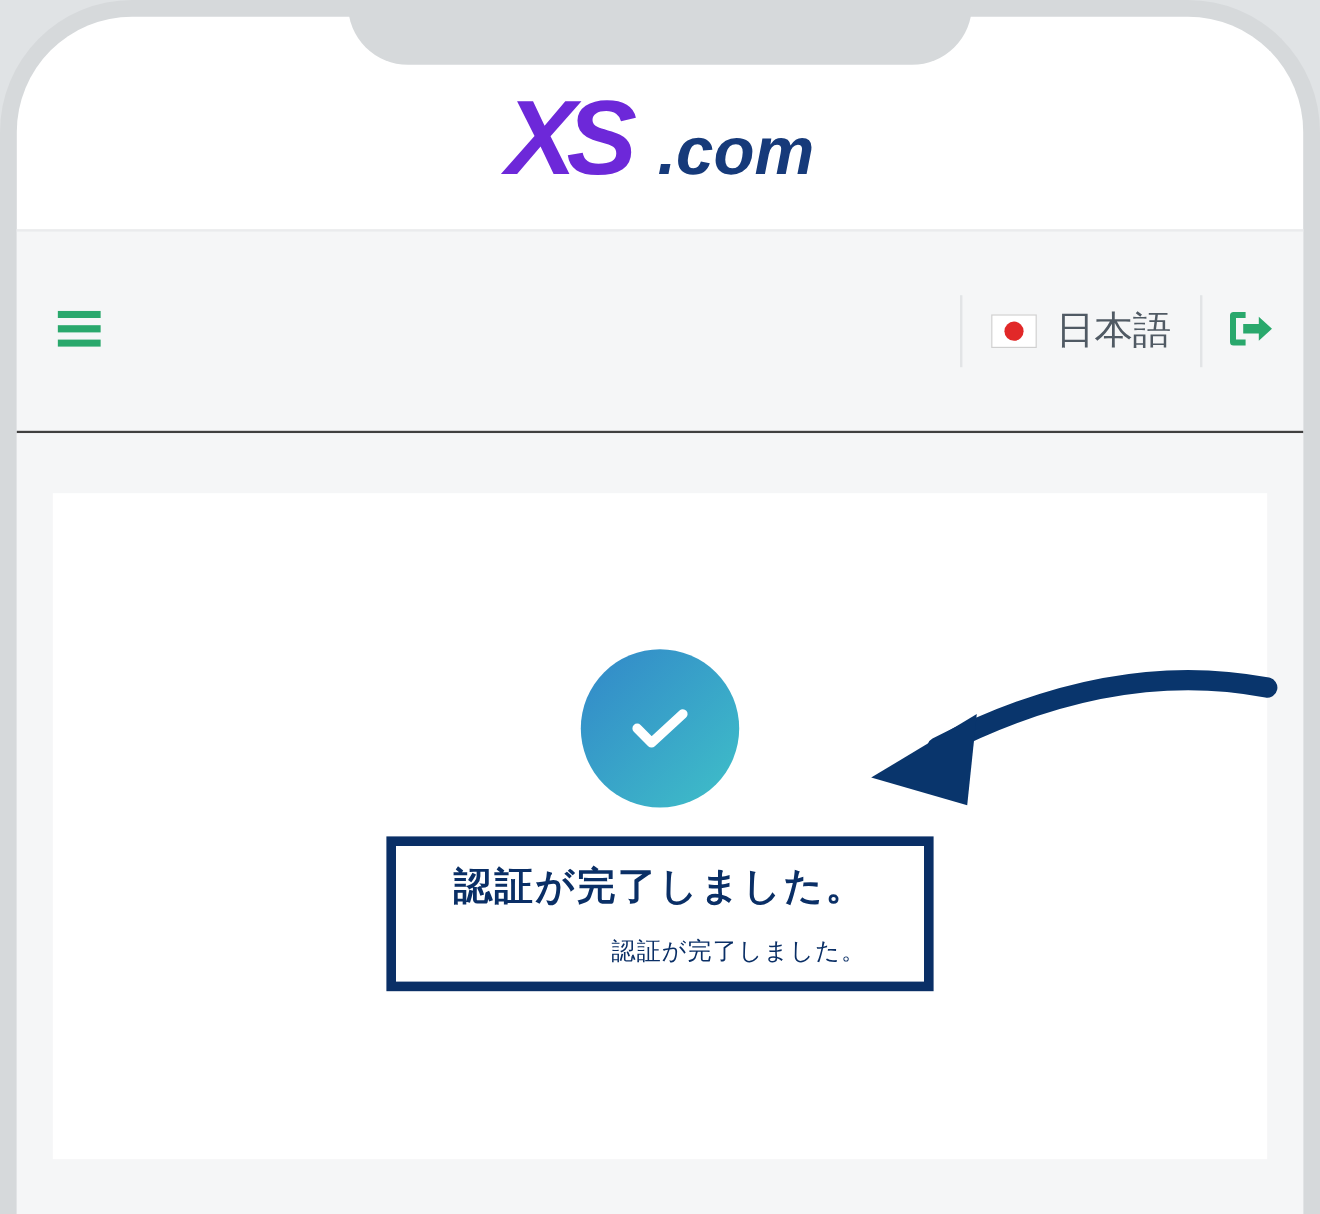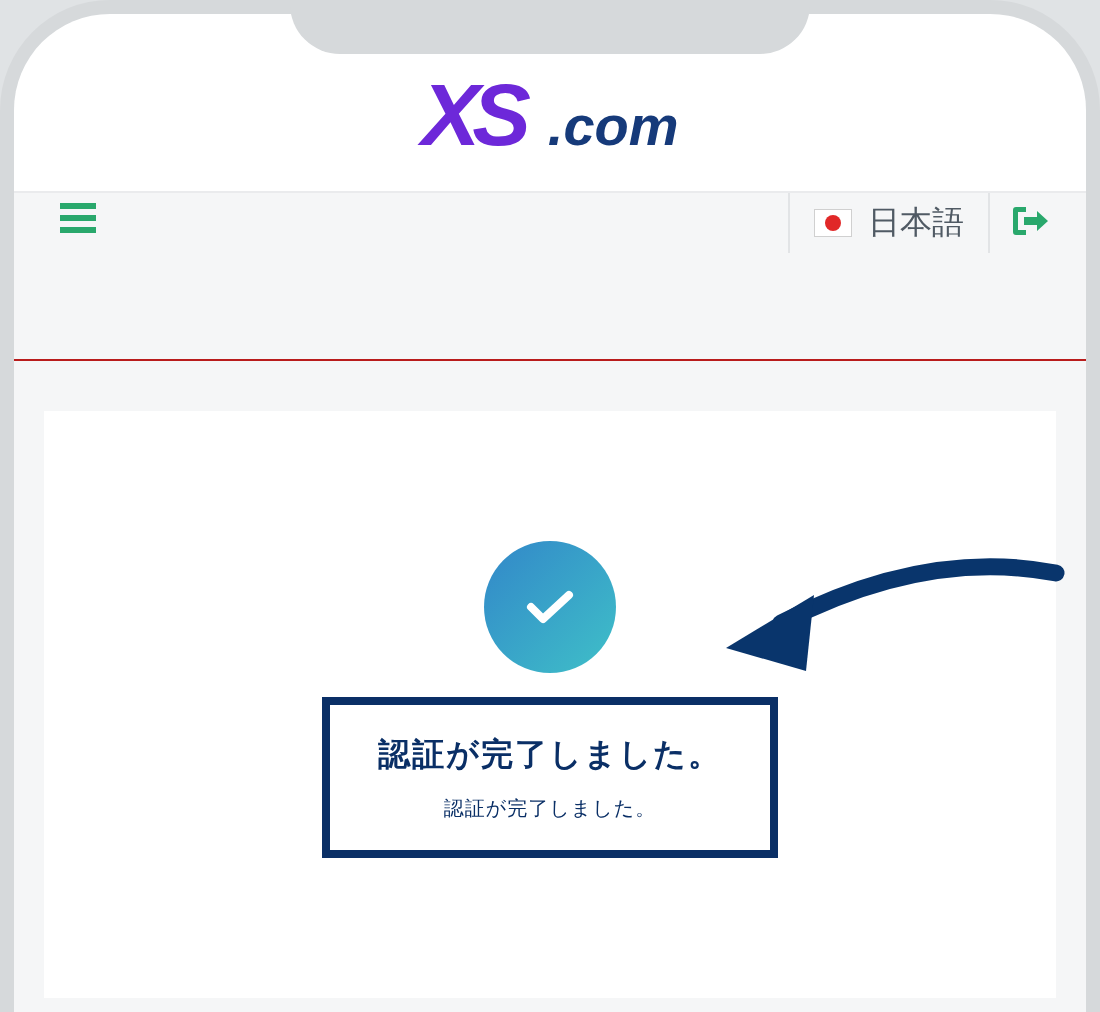--- a/index.html
+++ b/index.html
@@ -67,25 +67,25 @@
       color: #163a7a;
       font-weight: 800;
       margin-left: 25px;
       font-style: italic;
     }
     
     .nav-bar {
       background: #f5f6f7;
       height: 170px;
       display: flex;
-      align-items: flex-start;
+      align-items: center;
       justify-content: space-between;
-      padding: 0 36px;
+      padding: 0 24px;
       border-top: 2px solid #eaebed;
-      border-bottom: 2px solid #b91c1c;
+      border-bottom: 2px solid #404040;
     }
     
     .menu-icon {
       color: #29a86c;
       cursor: pointer;
       padding: 10px;
     }
     
     .nav-right {
       display: flex;
@@ -153,22 +153,22 @@
       border-radius: 50%;
       background: linear-gradient(135deg, #3287c9 0%, #3fc0c8 100%);
       display: flex;
       align-items: center;
       justify-content: center;
       margin-bottom: 24px;
     }
     
     .message-box {
       border: 8px solid #0a2f66;
-      padding: 28px 48px;
-      text-align: center;
+      padding: 12px 48px;
+      text-align: right;
     }
     
     .message-title {
       font-size: 32px;
       font-weight: 700;
       color: #0a2f66;
       letter-spacing: 2px;
       margin-bottom: 18px;
     }
     

